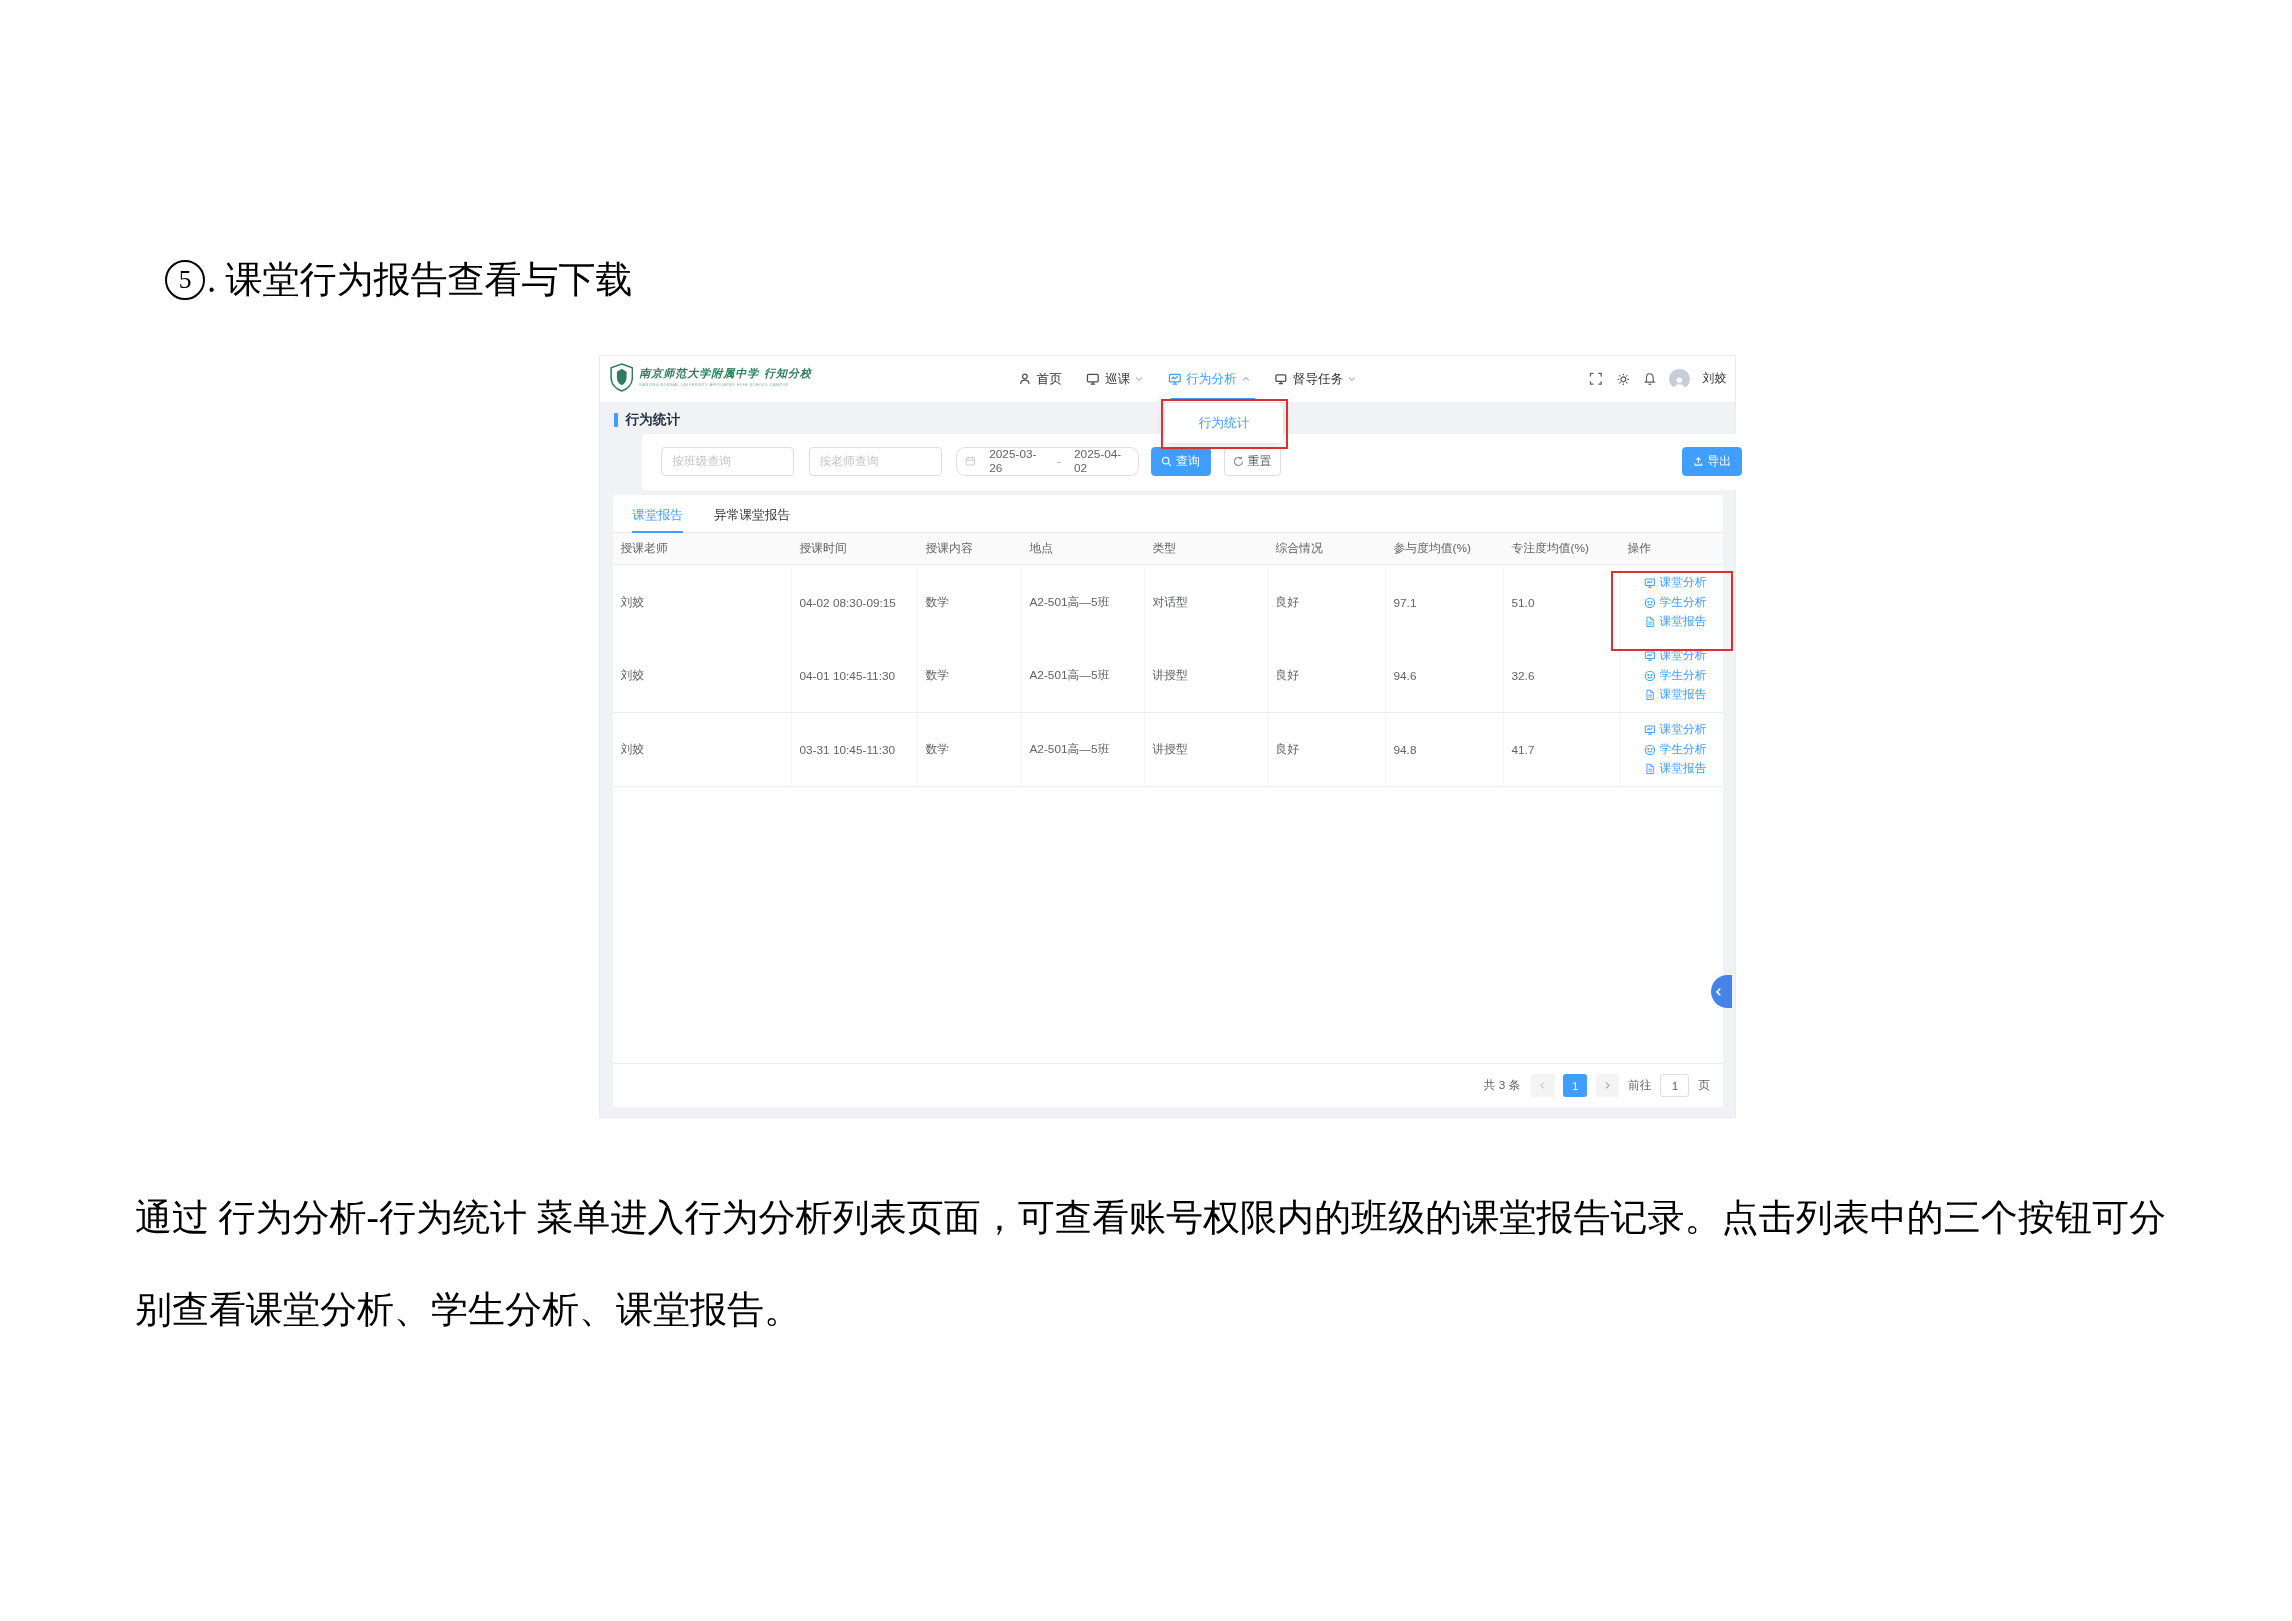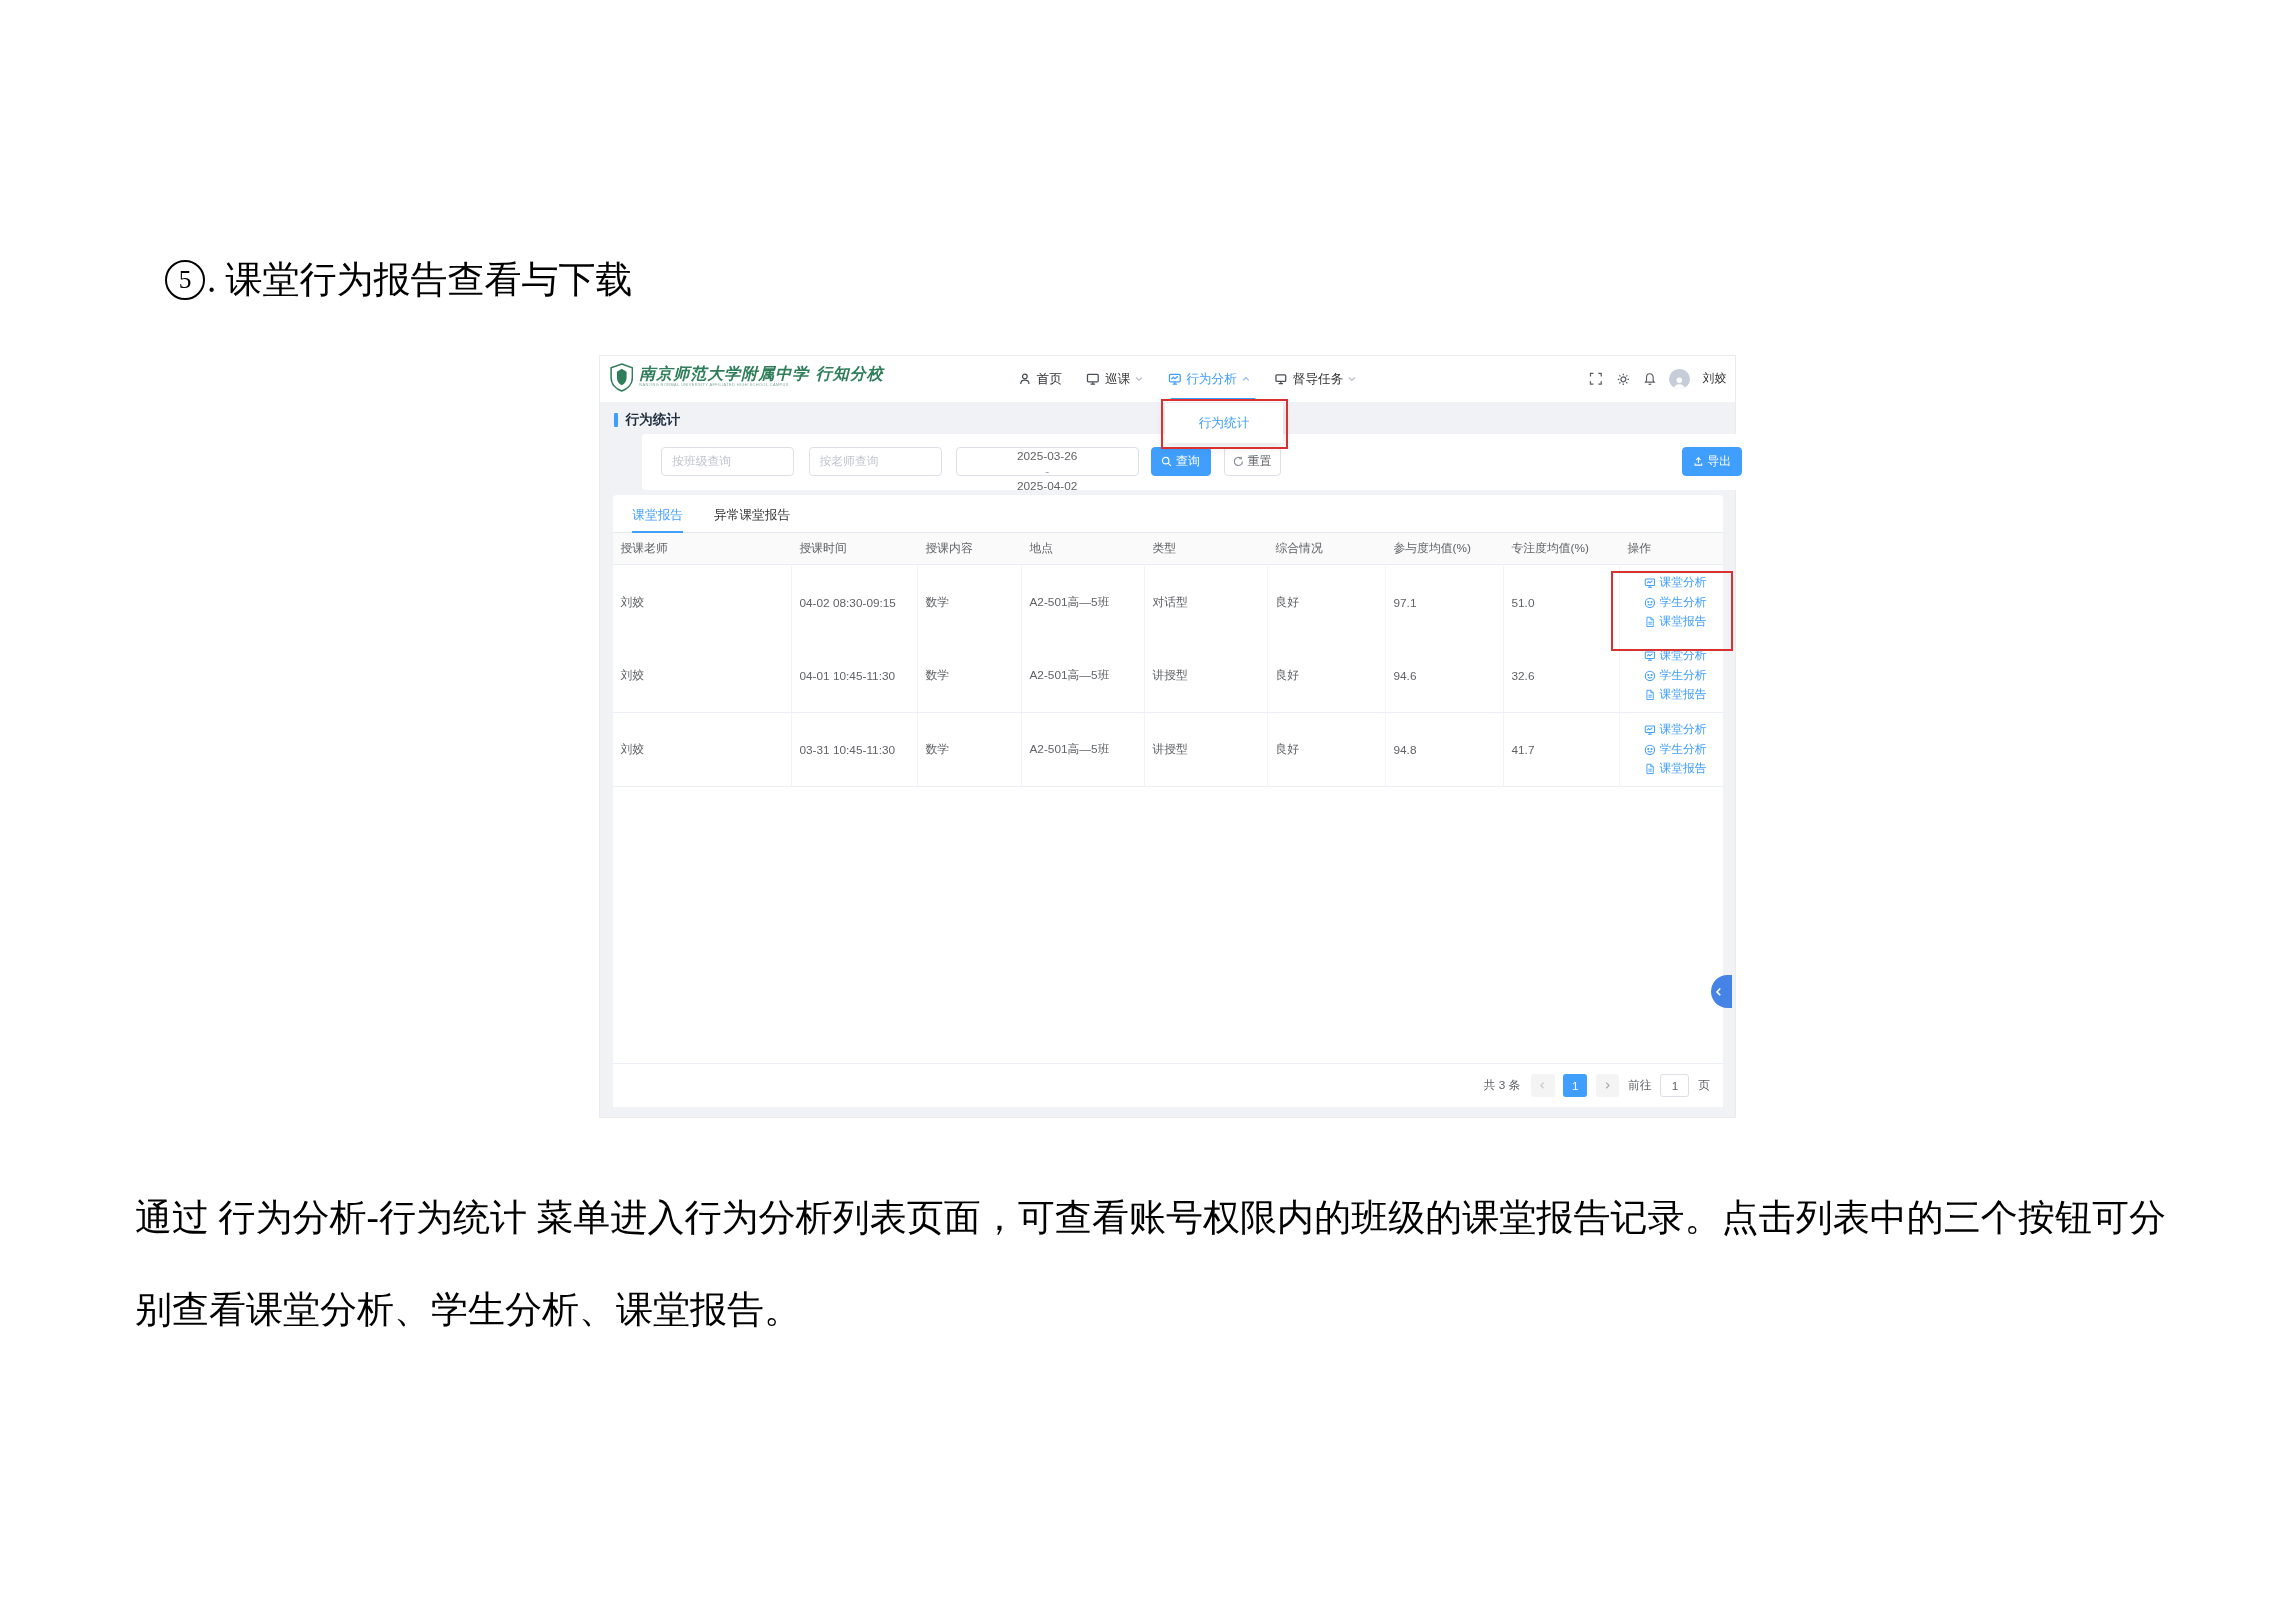--- a/index.html
+++ b/index.html
@@ -16,21 +16,21 @@
        text-align:justify;color:#000;}
 
   
   .app{position:absolute;left:599px;top:355px;width:1135px;height:761px;background:#f0f2f5;
        border:1px solid #ebebeb;font-size:12.7px;color:#303133;box-sizing:content-box;}
   svg{display:block;}
 
   .app-header{position:absolute;left:0;top:0;right:0;height:46px;background:#fff;}
   .logo{position:absolute;left:9.8px;top:6.9px;display:flex;gap:5.9px;align-items:center;}
   .logo-text1{font-family:"DejaVu Serif","Liberation Serif",serif;font-style:italic;font-weight:bold;
-       font-size:16px;color:#2f7d5a;letter-spacing:1px;line-height:14.7px;white-space:nowrap;}
+       font-size:11px;color:#2f7d5a;letter-spacing:1px;line-height:14.7px;white-space:nowrap;}
   .logo-text2{font-size:3.9px;color:#86ac9c;letter-spacing:0.4px;line-height:5.9px;white-space:nowrap;}
 
   .nav{position:absolute;left:418px;top:0;height:46px;display:flex;align-items:center;}
   .nav-item{display:flex;align-items:center;gap:4.9px;margin-right:24.5px;cursor:pointer;color:#303133;white-space:nowrap;}
   .nav-item svg{color:#4a4f57;}
   .nav-item.active{color:#409eff;}
   .nav-item.active svg{color:#409eff;}
   .nav-underline{position:absolute;left:570px;top:42px;width:86px;height:2.9px;background:#409eff;border-radius:2px;}
 
   .header-right{position:absolute;right:8.8px;top:0;height:46px;display:flex;align-items:center;gap:12.7px;}
@@ -49,22 +49,22 @@
        font-weight:bold;font-size:13.7px;color:#1f2d3d;}
   .title-bar{width:3.9px;height:14.7px;background:#409eff;border-radius:1px;}
 
   .filter-card{position:absolute;left:12.7px;top:78px;width:1110px;height:56px;background:#fff;border-radius:3.9px;margin-left:29px;}
   .f-input{position:absolute;top:12.7px;height:29px;border:1px solid #dcdfe6;border-radius:3.9px;
        font-size:11.8px;padding:0 9.8px;color:#606266;background:#fff;box-sizing:border-box;outline:none;
        font-family:"Liberation Sans","DejaVu Sans",sans-serif;}
   .f-input::placeholder{color:#bfc4cc;}
   #f-class{left:19.6px;width:133px;}
   #f-teacher{left:167px;width:133px;}
-  .f-date{position:absolute;left:314px;top:12.7px;width:183px;height:29px;border:1px solid #dcdfe6;border-radius:4px;
-       display:flex;align-items:center;gap:1px;padding:0 8.8px;box-sizing:border-box;font-size:11.8px;color:#606266;cursor:pointer;flex-direction:column;}
+  .f-date{position:absolute;left:314px;top:12.7px;width:183px;height:29px;border:1px solid #dcdfe6;border-radius:9px;
+       display:flex;align-items:center;gap:13px;padding:0 8.8px;box-sizing:border-box;font-size:11.8px;color:#606266;cursor:pointer;}
   .btn{position:absolute;top:12.7px;height:29px;border-radius:3.9px;display:flex;align-items:center;justify-content:center;
        gap:3.9px;font-size:12px;cursor:pointer;box-sizing:border-box;}
   .btn-primary{background:#409eff;color:#fff;border:1px solid #409eff;}
   #btn-query{left:509px;width:60px;}
   #btn-reset{left:582px;width:57px;background:#fff;border:1px solid #dcdfe6;color:#606266;}
   #btn-export{right:9.8px;width:60px;}
 
   .table-card{position:absolute;left:12.7px;top:139px;width:1110px;height:612px;background:#fff;border-radius:3.9px 3.9px 0 0;}
   .tabs{position:absolute;left:19.6px;top:4.9px;height:31px;display:flex;gap:31px;align-items:center;font-size:12.7px;color:#303133;}
   .tab{cursor:pointer;white-space:nowrap;}

